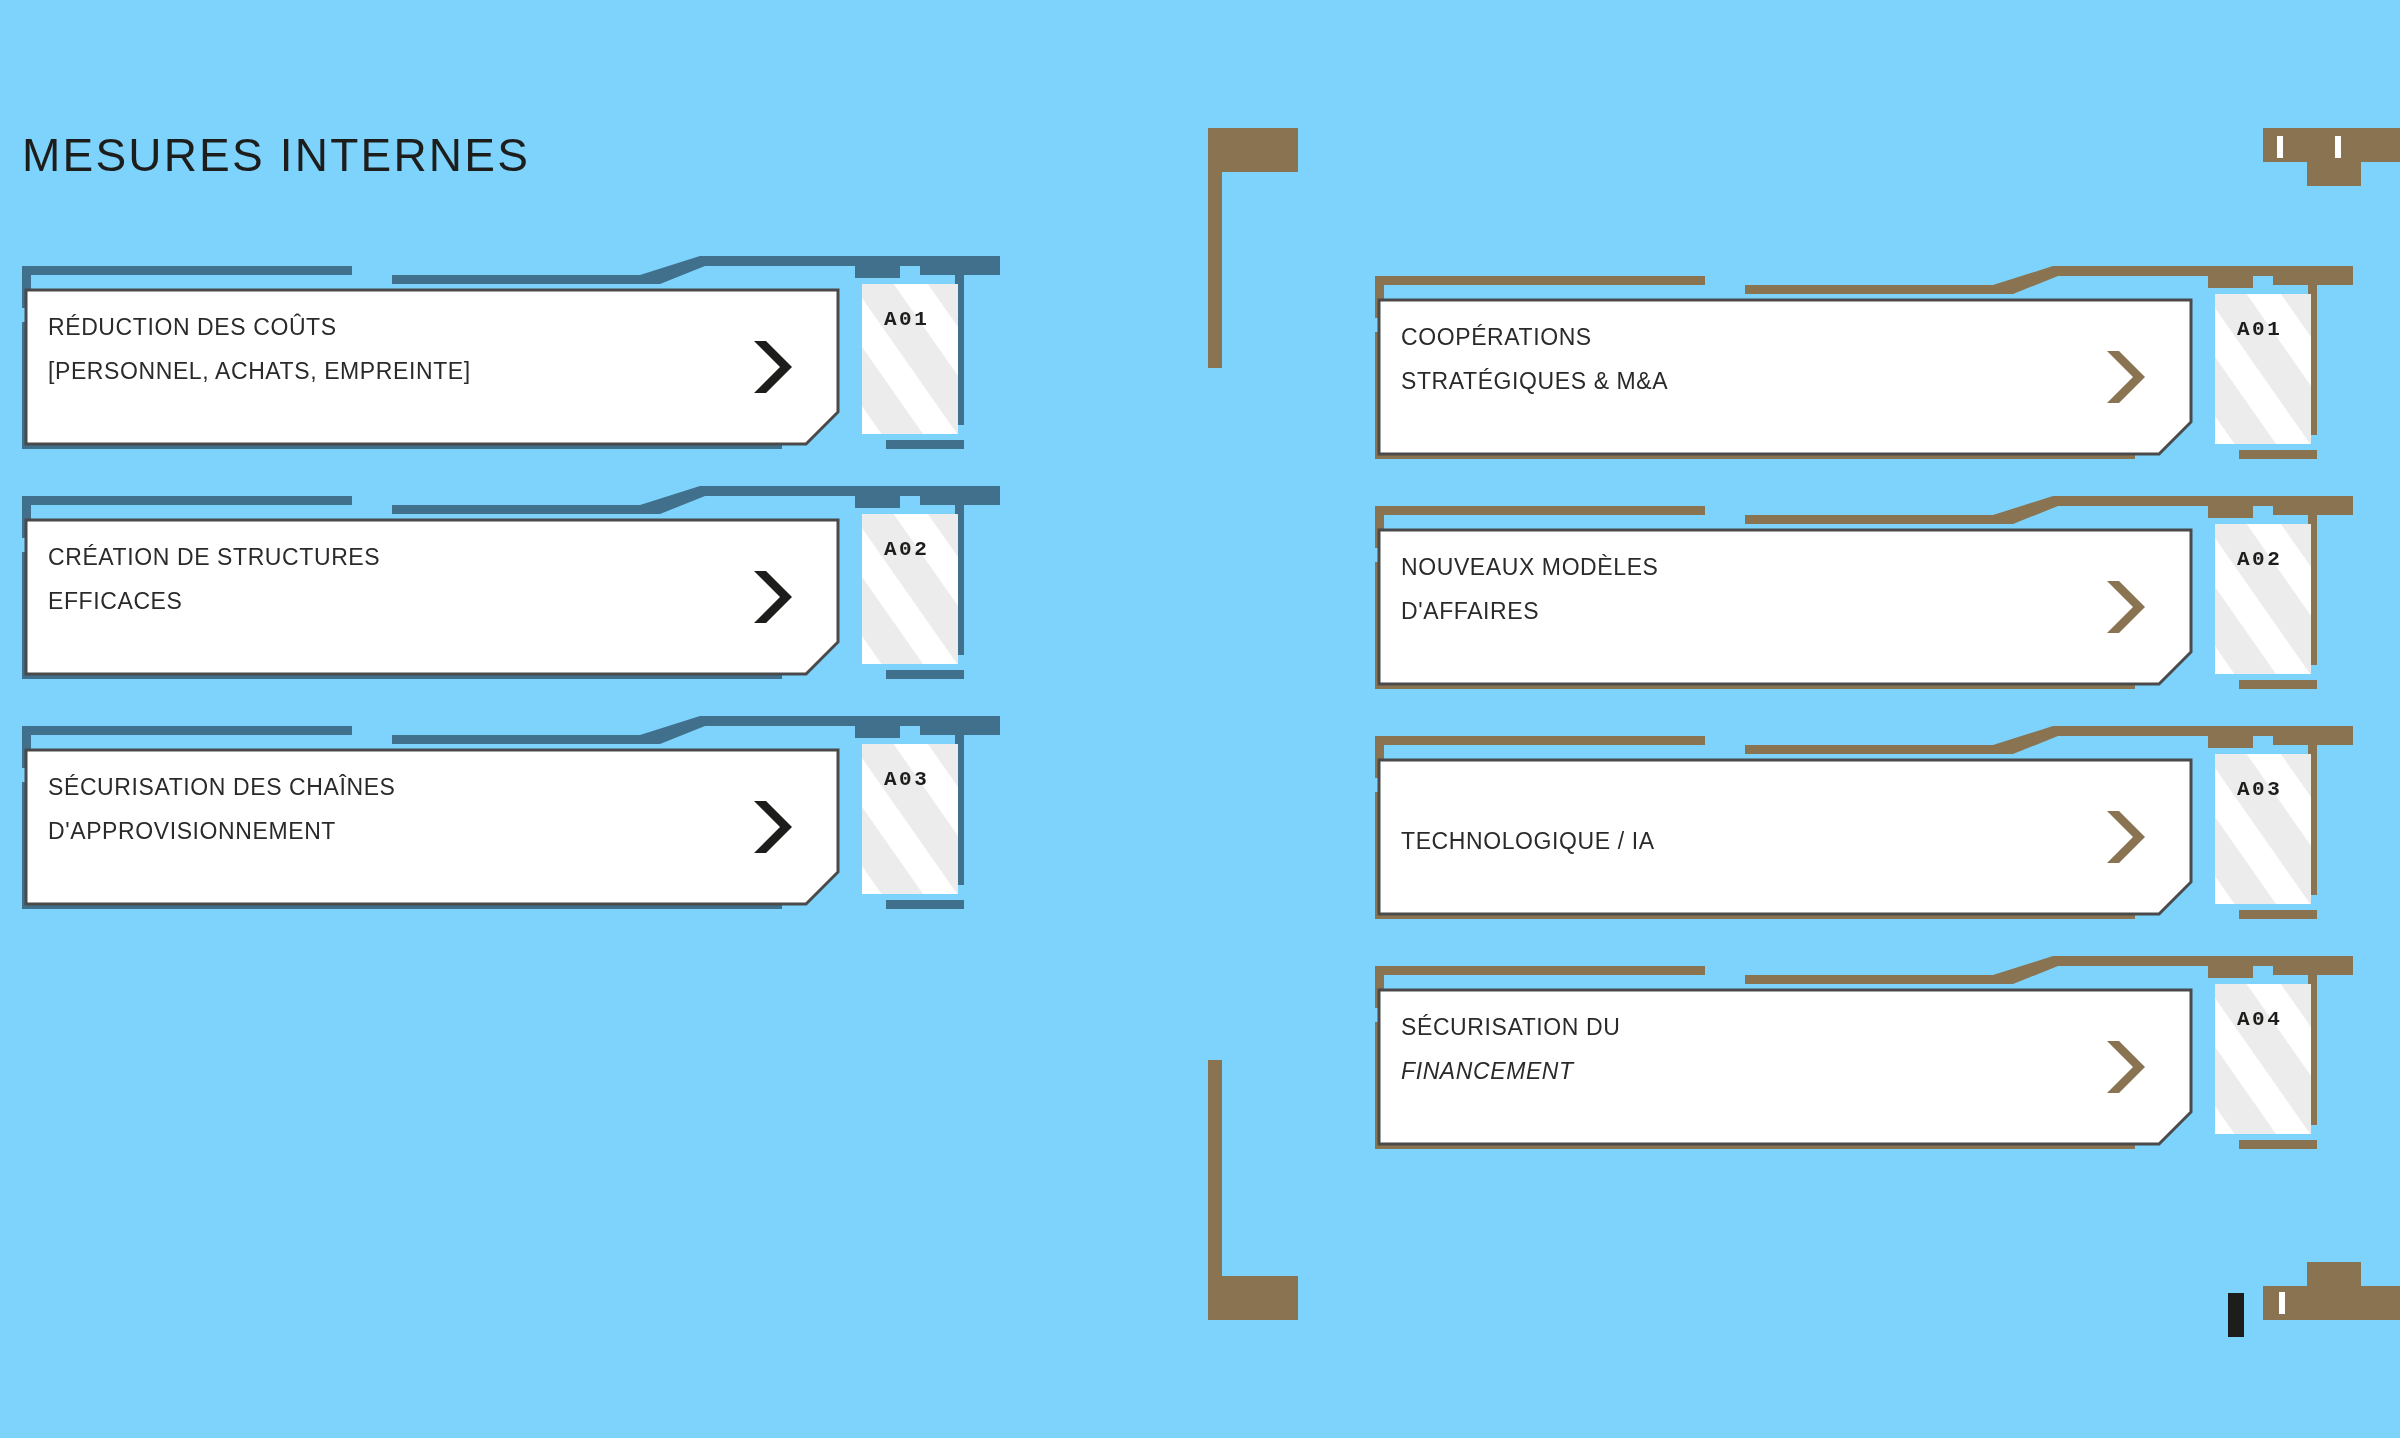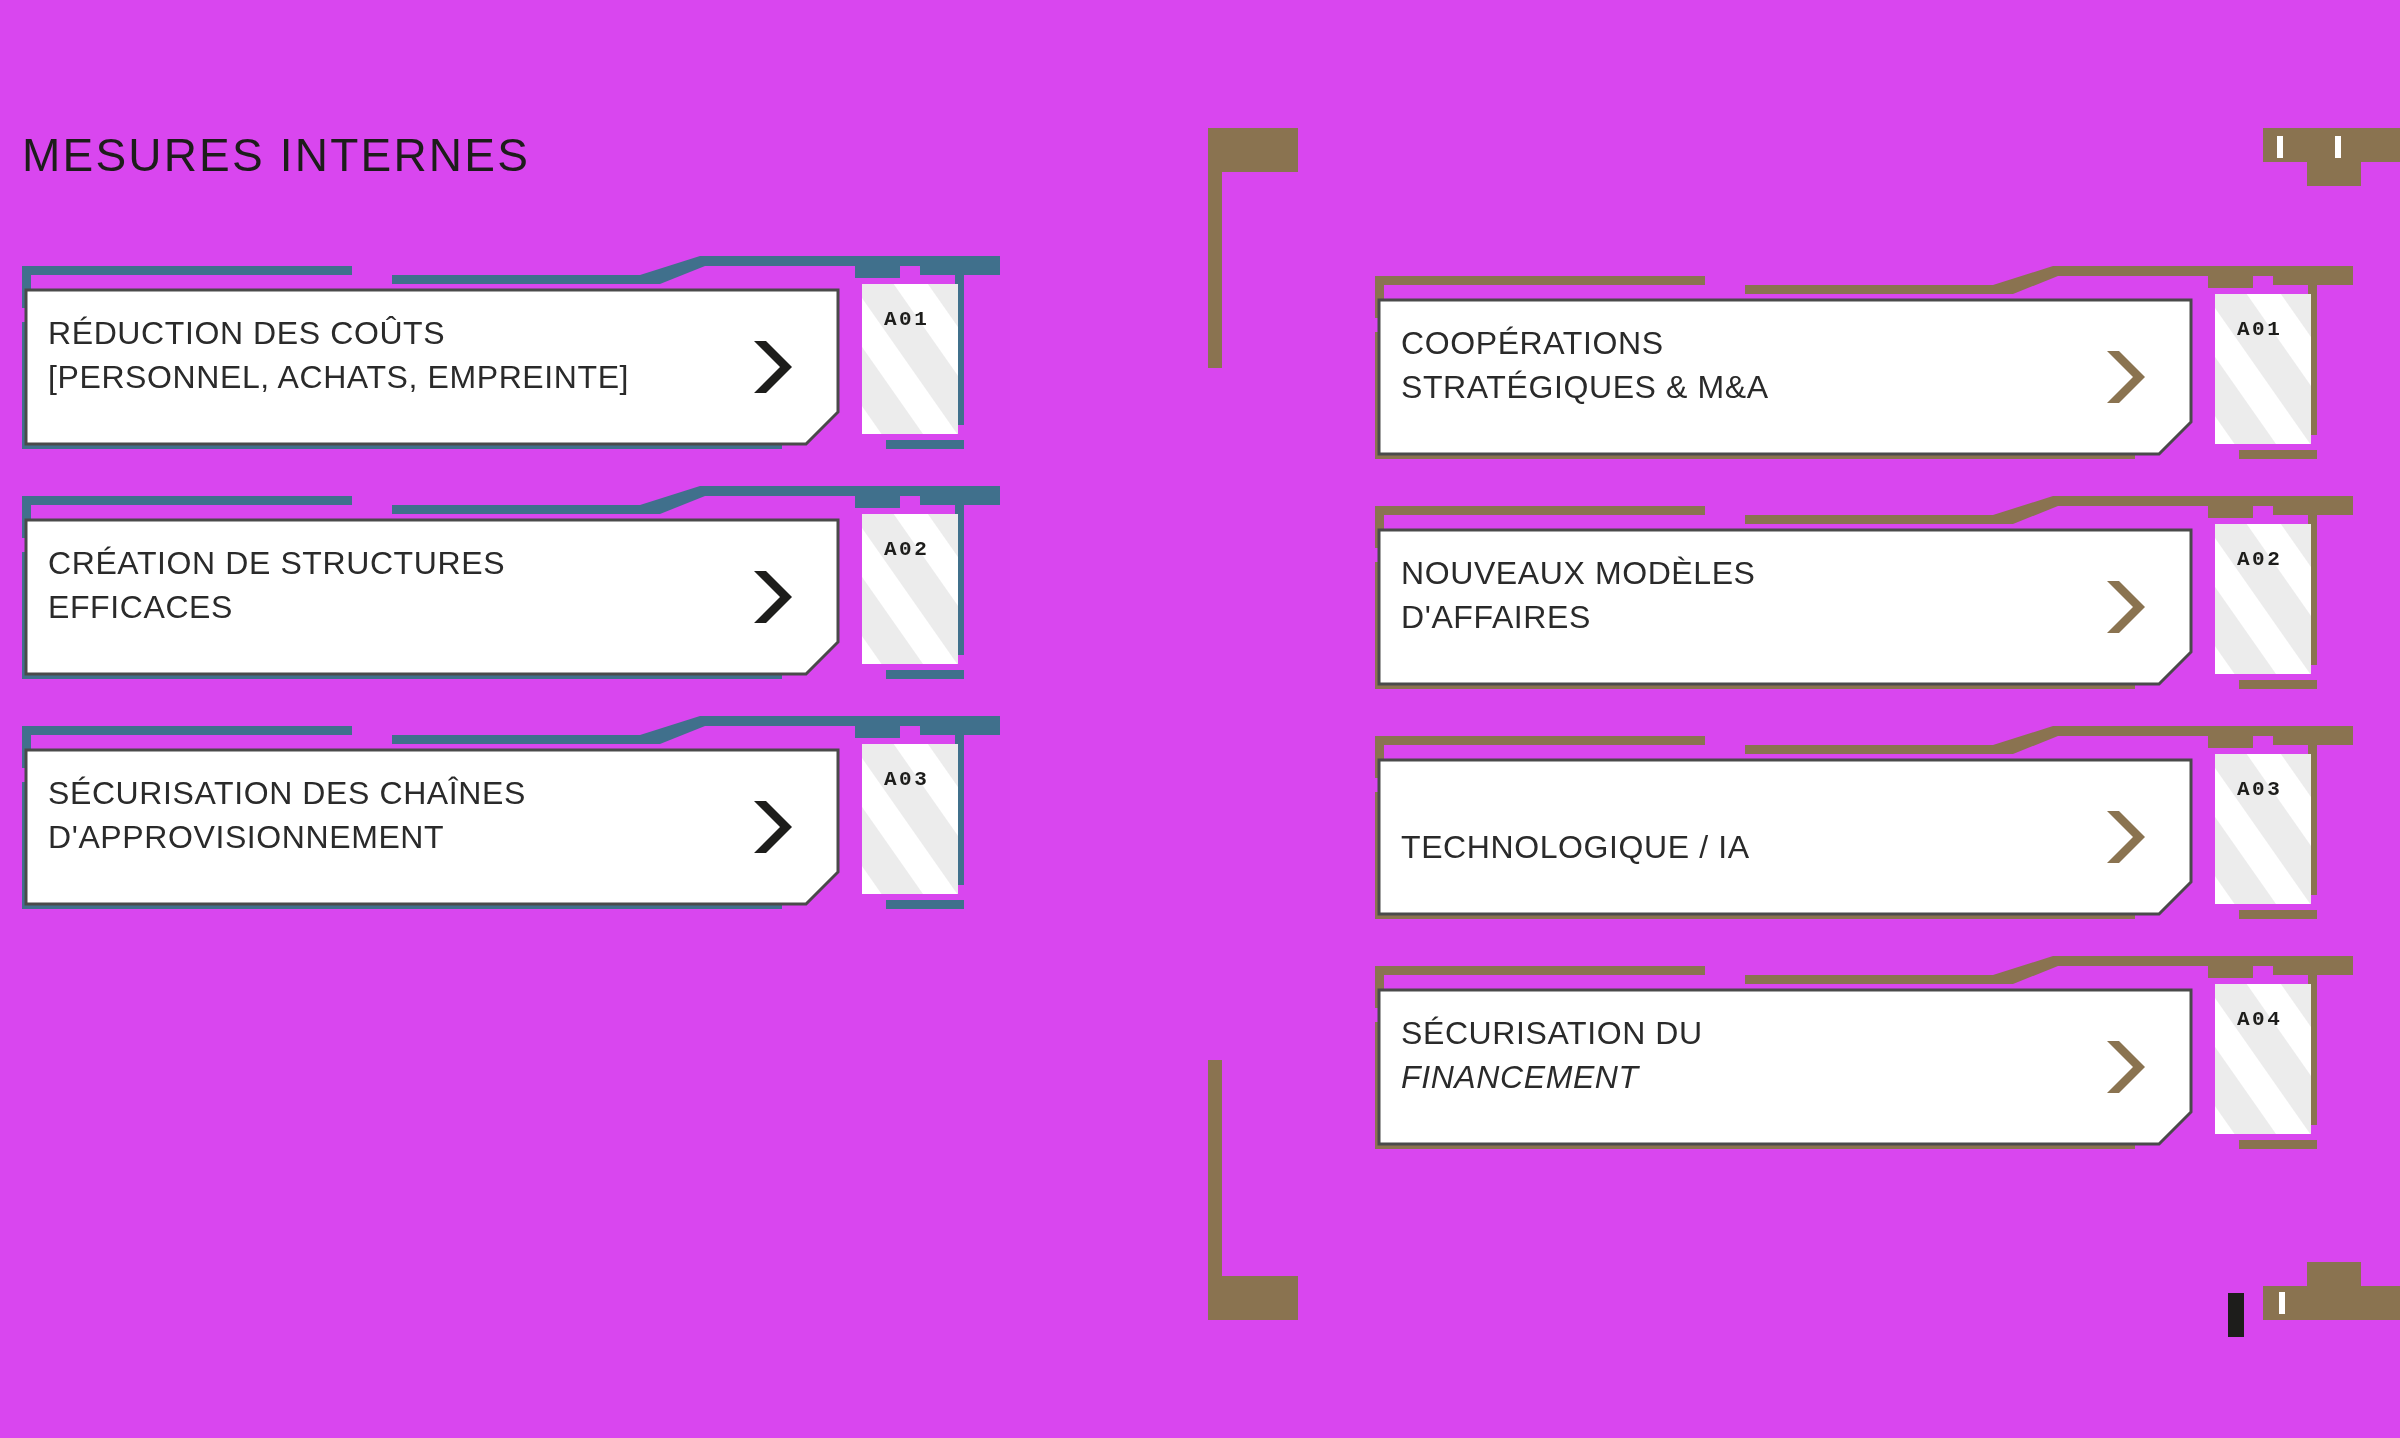--- a/index.html
+++ b/index.html
@@ -2,21 +2,21 @@
 <html><head>
 <meta charset="utf-8">
 <style>
   * { box-sizing: border-box; margin: 0; padding: 0; }
   html, body {
     width: 2400px; height: 1438px;
     background: #ffffff;
     font-family: "Liberation Sans", sans-serif;
     overflow: hidden;
   }
-  .stage { position: relative; width: 2400px; height: 1438px; background:#d946ef; }
+  .stage { position: relative; width: 2400px; height: 1438px; background:#7dd3fc; }
 
   
   .col-title {
     position: absolute;
     font-family: "Liberation Sans", sans-serif;
     font-weight: 400;
     font-size: 46px;
     letter-spacing: 2.2px;
     color: #1d1d1b;
     white-space: nowrap;
@@ -33,21 +33,21 @@
   .bracket .arm { position: absolute; background: #8a7350; }
 
   
   .card-unit { position: absolute; left: 0; }
   .card-unit svg { display: block; }
 
   .card-label {
     position: absolute;
     font-family: "Liberation Sans", sans-serif;
     font-weight: 300;
-    font-size: 32px;
+    font-size: 23px;
     letter-spacing: 0.6px;
     line-height: 1.32;
     color: #2a2a2a;
     white-space: pre-line;
     pointer-events: none;
   }
   .card-code {
     position: absolute;
     font-family: Liberation Mono, monospace;
     font-weight: 700;

